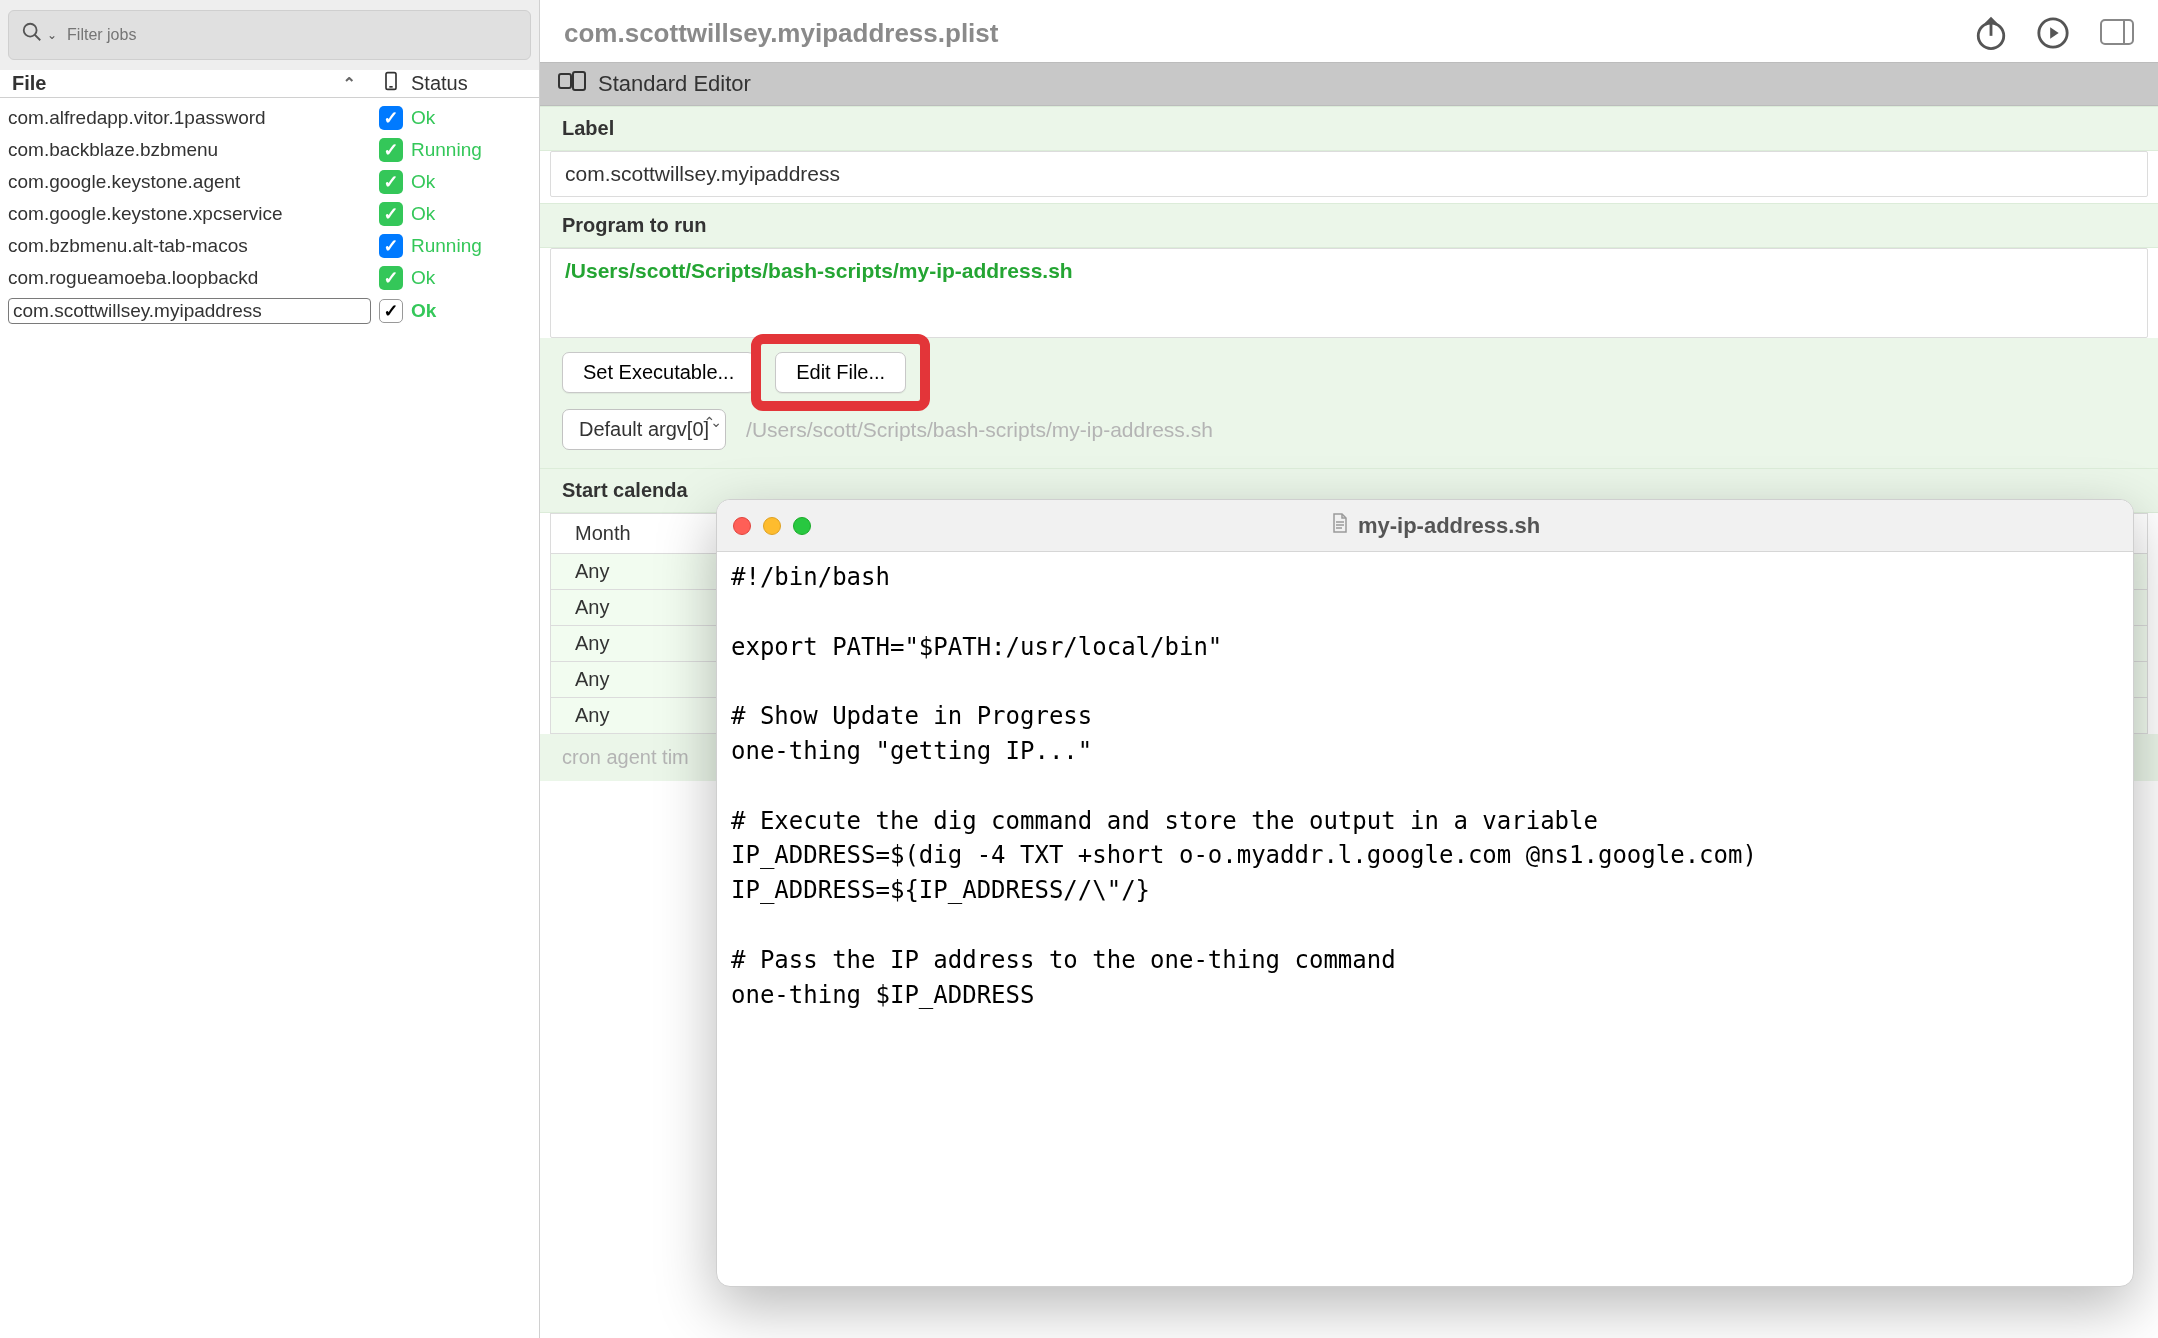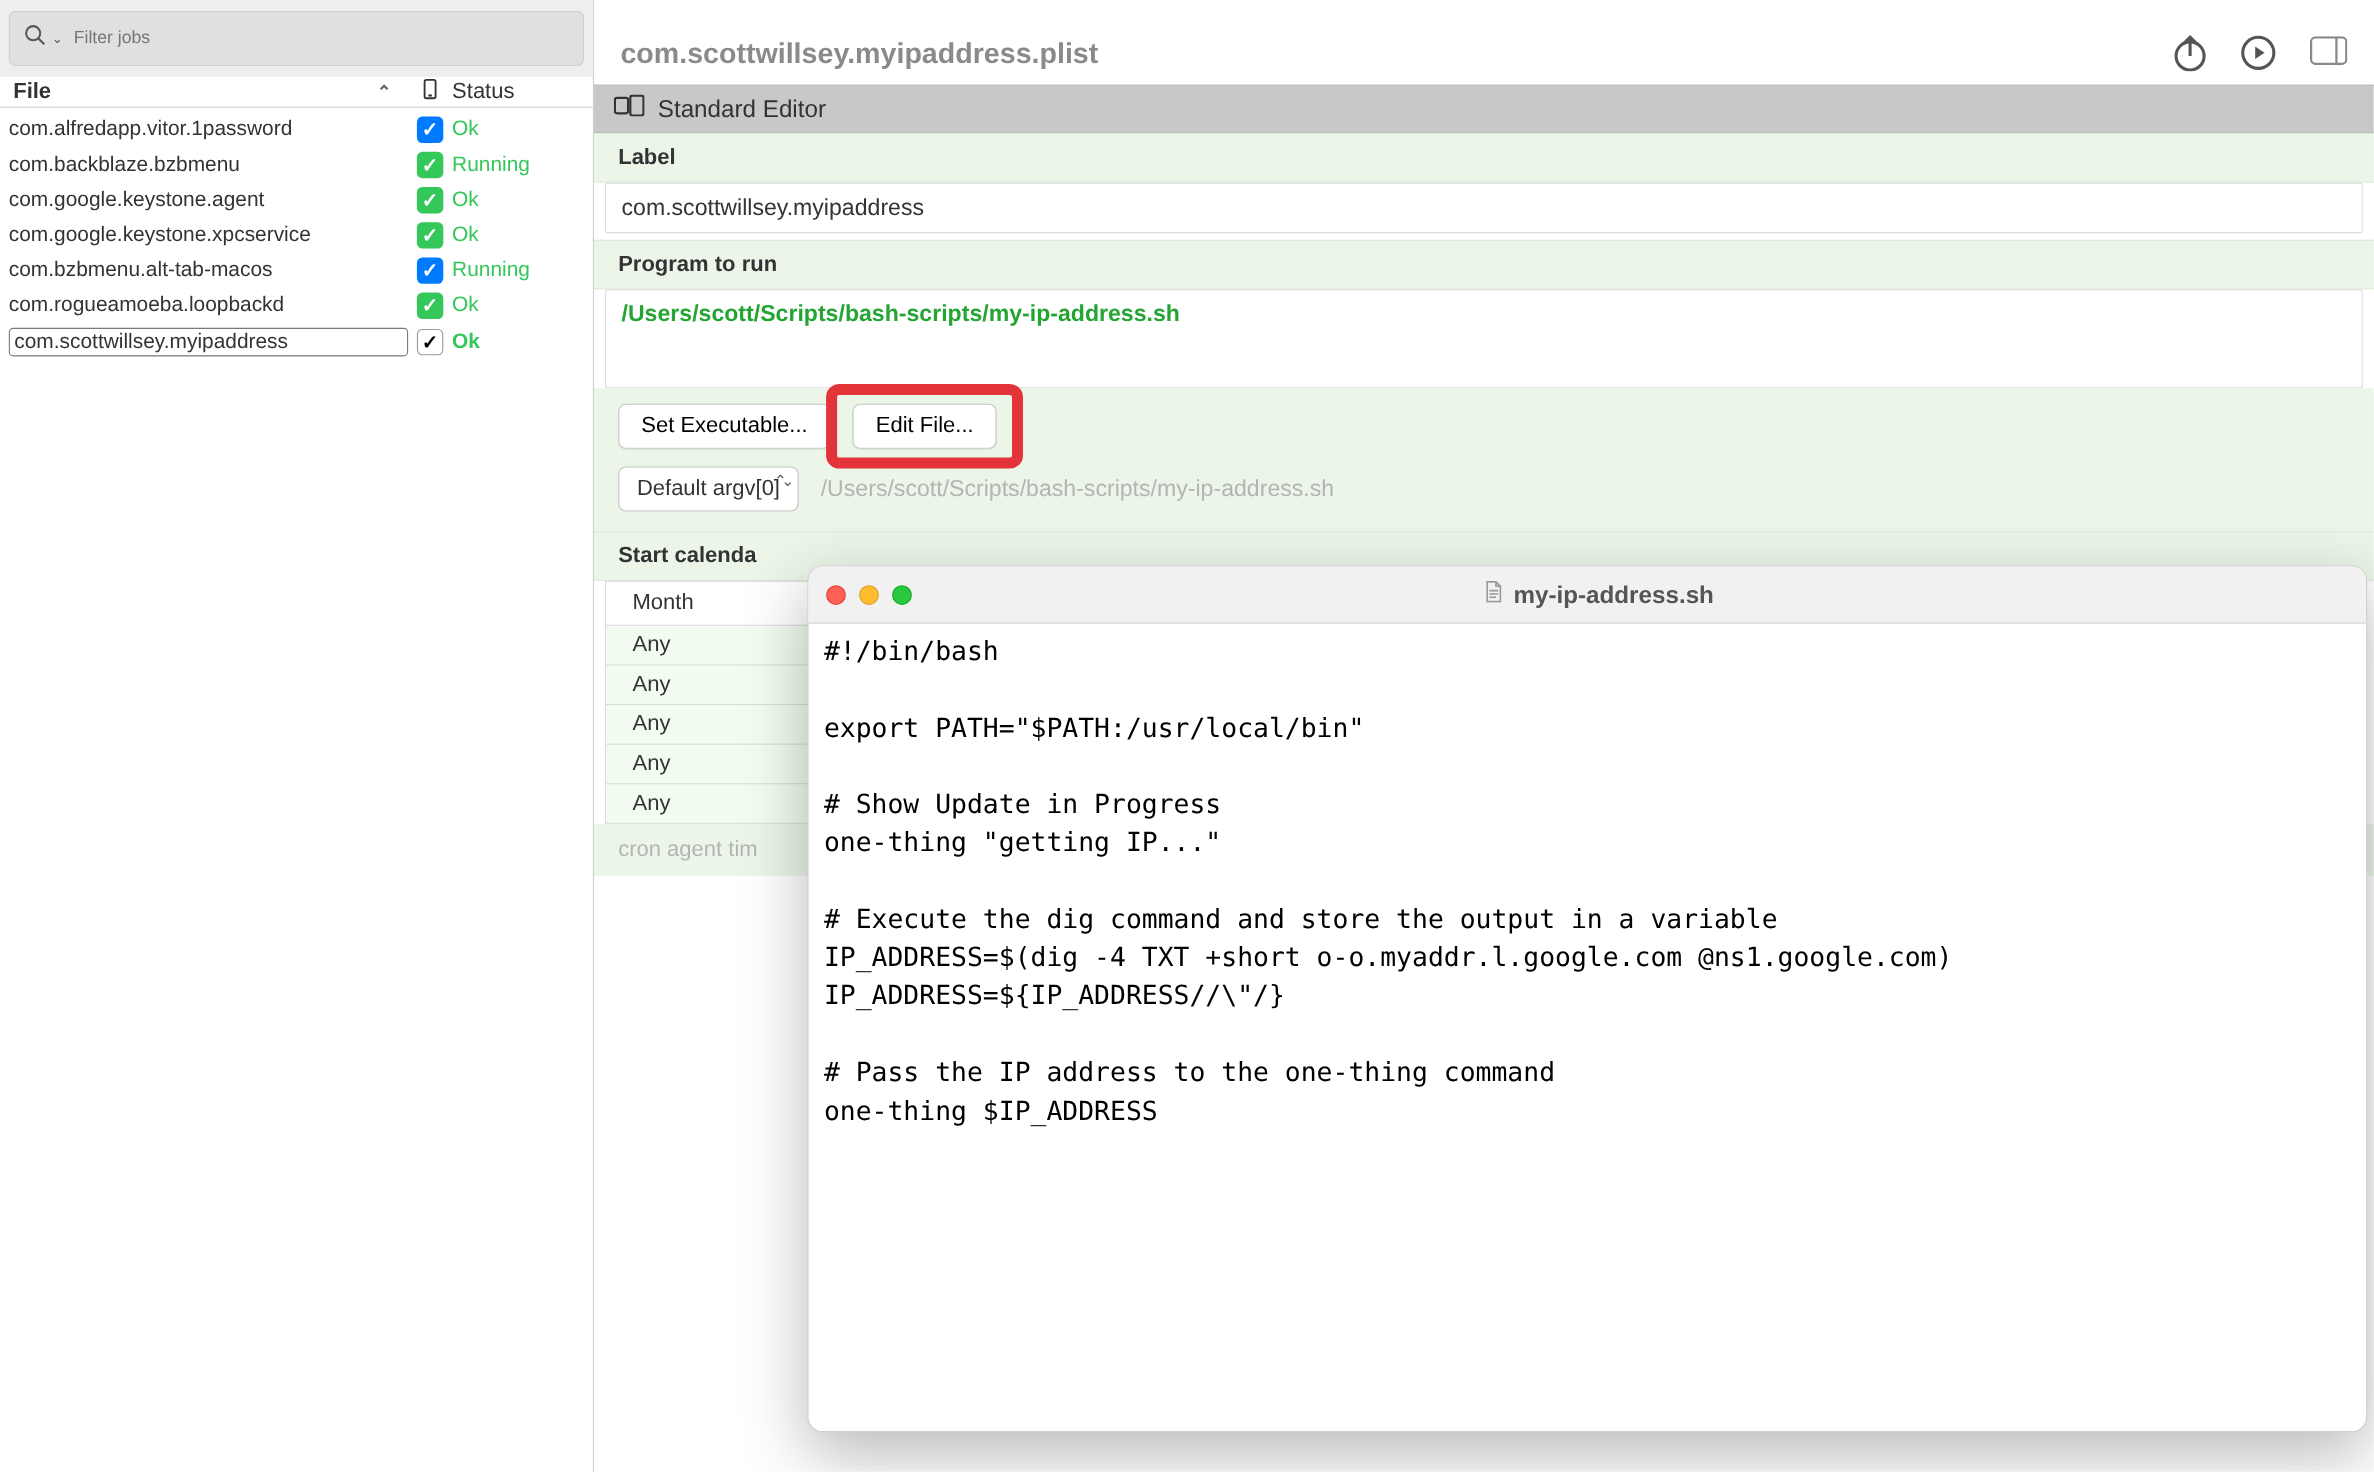--- a/index.html
+++ b/index.html
@@ -115,21 +115,20 @@
   .job-row.selected .job-status { font-weight: 700; }
 
   
   .main {
     flex: 1;
     display: flex;
     flex-direction: column;
     min-width: 0;
     background: #fff;
     position: relative;
-    margin-top: 15px;
   }
   .main-top {
     display: flex;
     align-items: center;
     padding: 16px 24px 12px 24px;
     gap: 30px;
   }
   .main-top .titleblock { flex: 1; }
   .main-title { font-size: 26px; font-weight: 700; color: #8a8a8a; }
   .main-subtitle { font-size: 20px; color: #8a8a8a; margin-top: 4px; }
@@ -257,21 +256,21 @@
     padding: 12px 22px;
   }
   .cron-input {
     color: #b4b4b4;
     font-size: 20px;
   }
 
   
   .float-window {
     position: absolute;
-    left: 194px;
+    left: 176px;
     top: 499px;
     width: 1418px;
     height: 788px;
     background: #fff;
     border-radius: 14px;
     box-shadow: 0 20px 60px rgba(0,0,0,.28);
     display: flex;
     flex-direction: column;
     overflow: hidden;
     border: 1px solid #cfcfcf;

